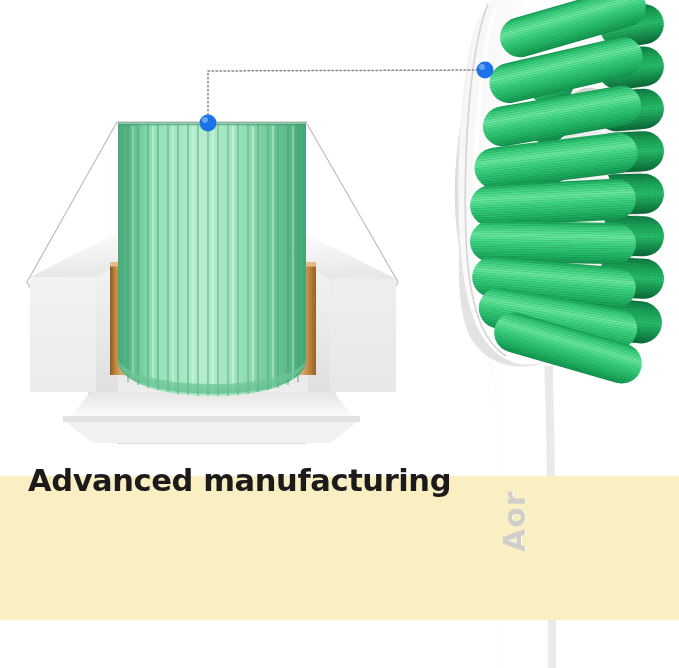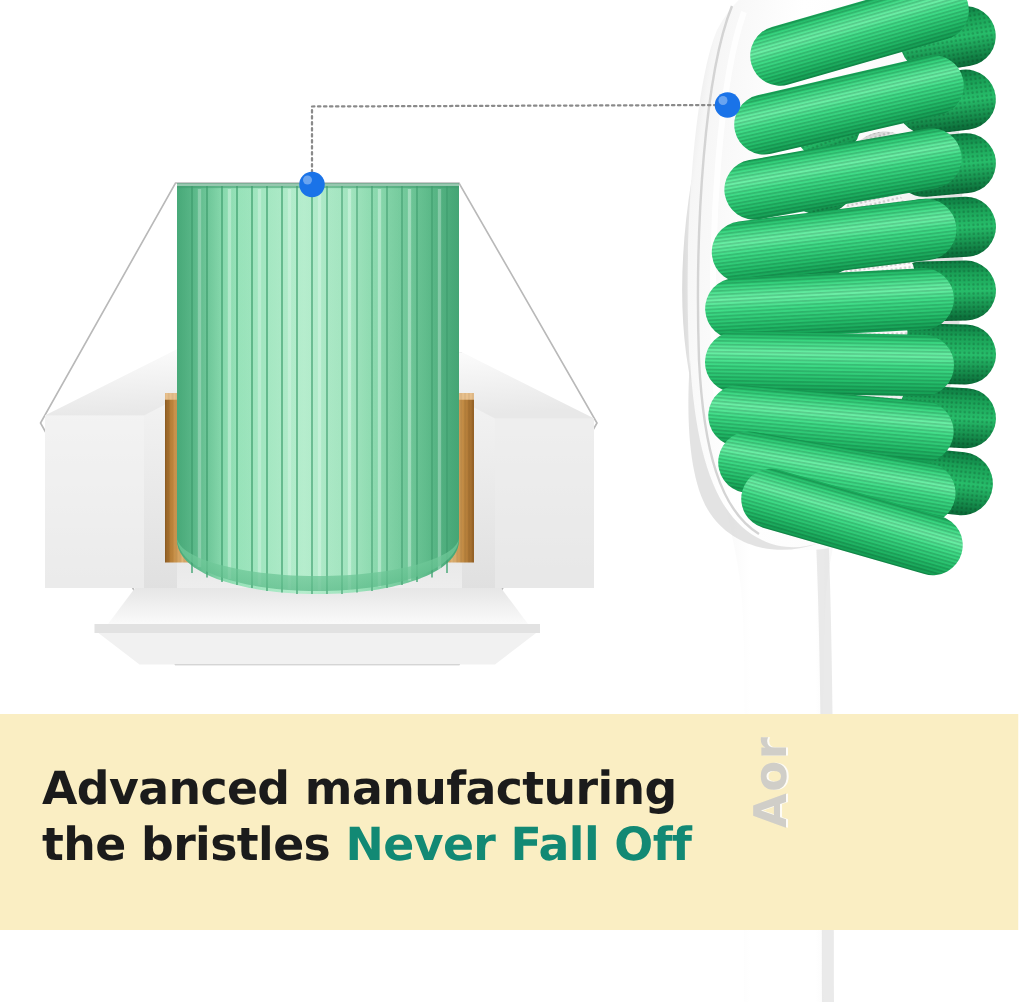--- a/index.html
+++ b/index.html
@@ -16,21 +16,21 @@
   
   .promo-banner {
     position:absolute;
     left:0; top:476px;
     width:679px; height:144px;
     background:#faeec3;
     z-index:5;
   }
   .promo-text {
     position:absolute;
-    left:28px; top:508px;
+    left:28px; top:462px;
     width:420px;
     z-index:7;
     font-family:"DejaVu Sans", sans-serif;
     font-weight:bold;
     font-size:30.5px;
     line-height:37px;
     letter-spacing:-0.4px;
     color:#1b1b1b;
     text-align:left;
   }
@@ -427,18 +427,17 @@
     <g>
       <circle cx="208" cy="123" r="8.5" fill="#1a73e8"></circle>
       <circle cx="205" cy="120" r="3" fill="#ffffff" opacity="0.35"></circle>
     </g>
   </svg>
 
   <div class="promo-banner"></div>
 
   <div class="promo-text">
     <span class="promo-line l1">Advanced manufacturing</span>
-    <span class="promo-line l3"><span>the bristles </span><span class="promo-accent">Never Fall Off</span></span>
   </div>
 
   <div class="handle-mark">Aor</div>
 
 </div>
 
 </body></html>

